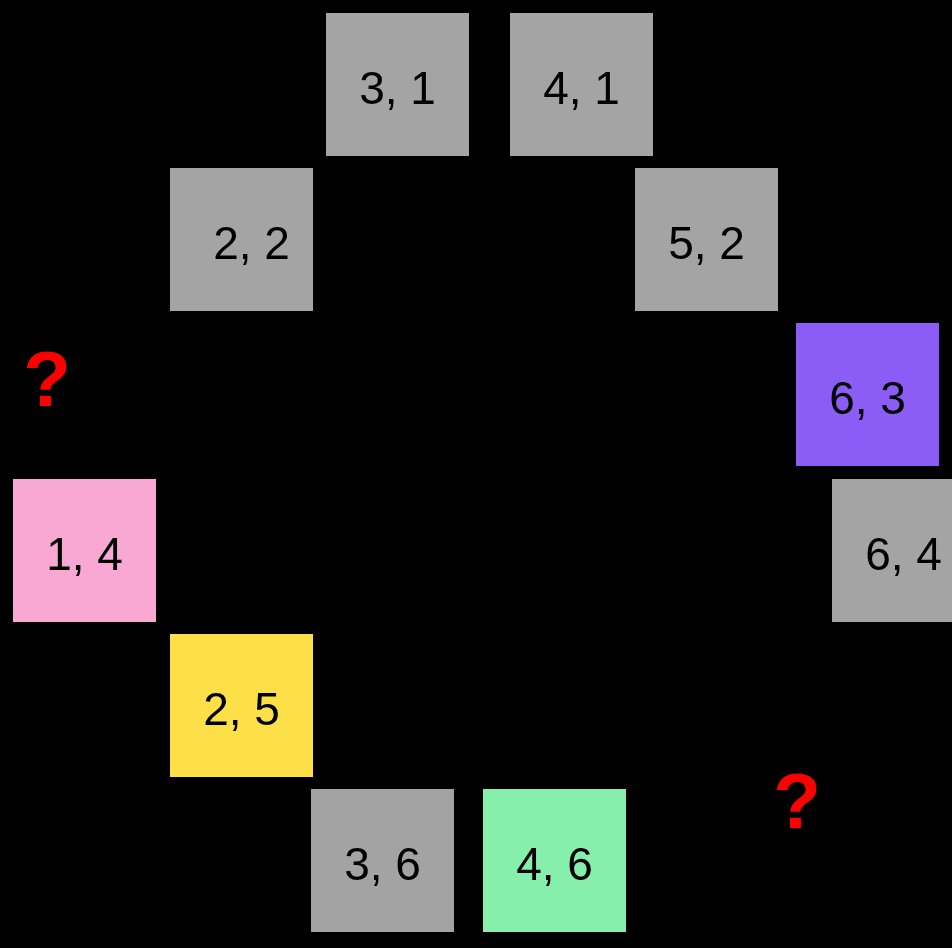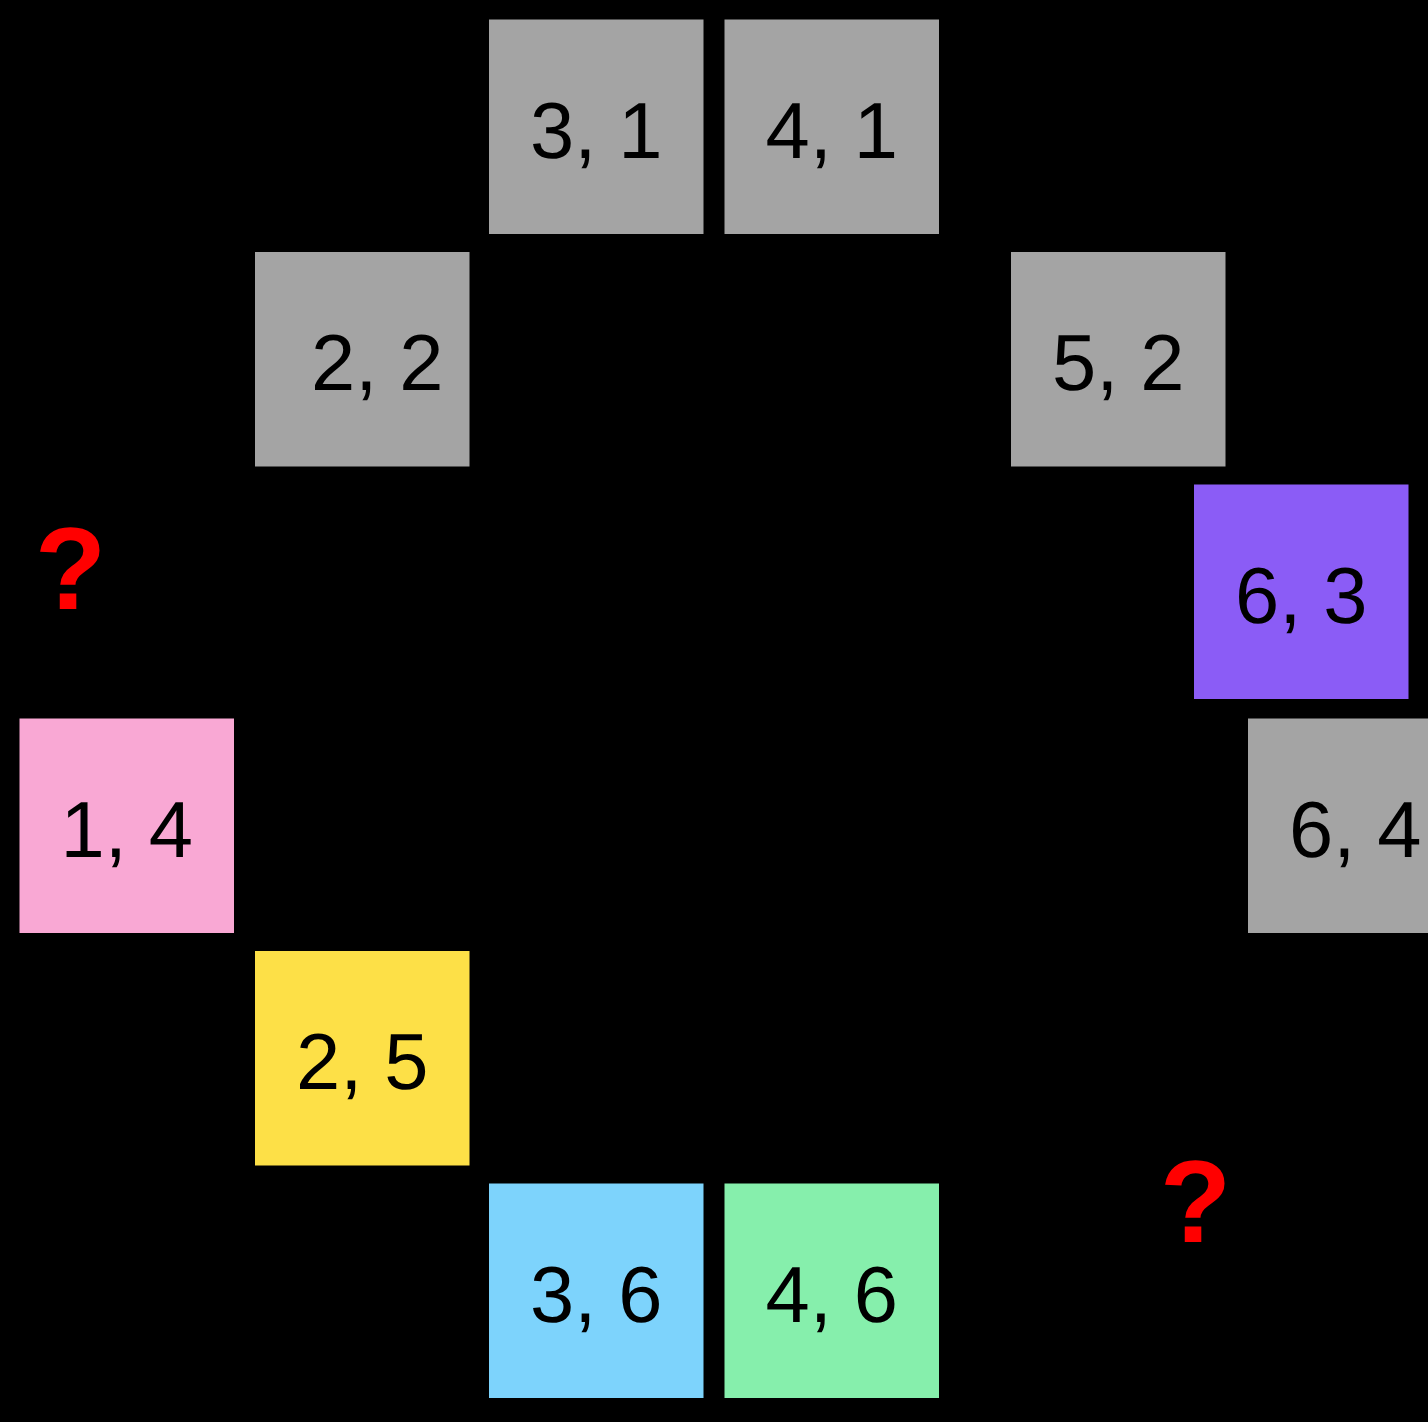--- a/index.html
+++ b/index.html
@@ -17,44 +17,44 @@
   }
   .box {
     position: absolute;
     width: 143px;
     height: 143px;
     background: #a4a4a4;
     color: #000000;
     display: flex;
     align-items: center;
     justify-content: center;
-    font-size: 53px;
+    font-size: 46px;
     line-height: 1;
     padding-top: 6px;
     box-sizing: border-box;
     white-space: pre;
   }
   .qmark {
     position: absolute;
     color: #ff0000;
     font-weight: bold;
     font-size: 78px;
     line-height: 1;
     transform: translate(-50%, -50%);
   }
 </style>
 </head>
 <body>
 
 <div id="canvas" style="background: rgb(0, 0, 0);">
   <div class="box" style="left: 326px; top: 13px; background: rgb(164, 164, 164); color: rgb(0, 0, 0);">3, 1</div>
-  <div class="box" style="left: 483px; top: 13px; background: rgb(164, 164, 164); color: rgb(0, 0, 0);">4, 1</div>
+  <div class="box" style="left: 510px; top: 13px; background: rgb(164, 164, 164); color: rgb(0, 0, 0);">4, 1</div>
   <div class="box" style="left: 170px; top: 168px; background: rgb(164, 164, 164); color: rgb(0, 0, 0); padding-left: 20px;">2, 2</div>
-  <div class="box" style="left: 674px; top: 168px; background: rgb(164, 164, 164); color: rgb(0, 0, 0);">5, 2</div>
+  <div class="box" style="left: 635px; top: 168px; background: rgb(164, 164, 164); color: rgb(0, 0, 0);">5, 2</div>
   <div class="box" style="left: 796px; top: 323px; background: #8b5cf6; color: rgb(0, 0, 0);">6, 3</div>
   <div class="box" style="left: 13px; top: 479px; background: #f9a8d4; color: rgb(0, 0, 0);">1, 4</div>
   <div class="box" style="left: 832px; top: 479px; background: rgb(164, 164, 164); color: rgb(0, 0, 0);">6, 4</div>
   <div class="box" style="left: 170px; top: 634px; background: #fde047; color: rgb(0, 0, 0);">2, 5</div>
-  <div class="box" style="left: 326px; top: 789px; background: #7dd3fc; color: rgb(0, 0, 0);">3, 6</div>
+  <div class="box" style="left: 311px; top: 789px; background: #a3a3a3; color: rgb(0, 0, 0);">3, 6</div>
   <div class="box" style="left: 483px; top: 789px; background: #86efac; color: rgb(0, 0, 0);">4, 6</div>
   <div class="qmark" style="left: 47px; top: 379px; color: rgb(255, 0, 0);">?</div>
   <div class="qmark" style="left: 797px; top: 801px; color: rgb(255, 0, 0);">?</div>
 </div>
 
 </body></html>

